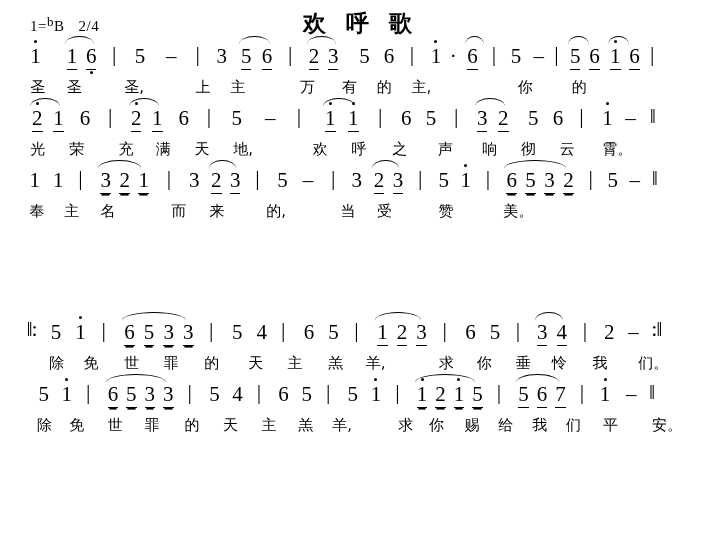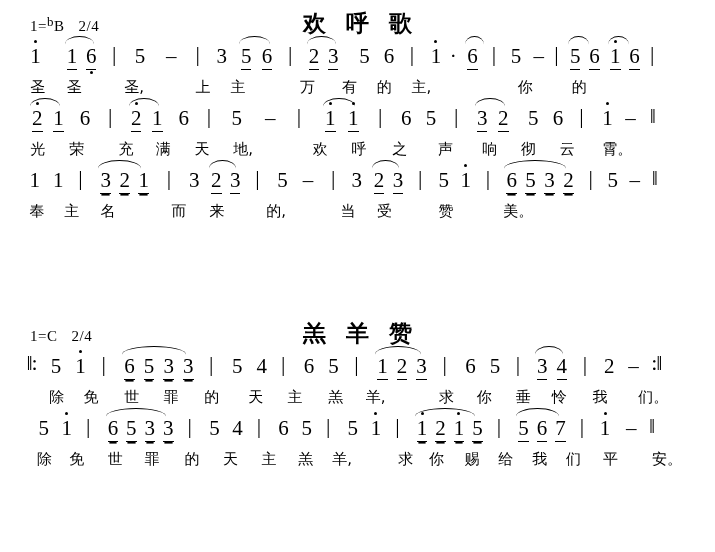--- a/index.html
+++ b/index.html
@@ -305,26 +305,20 @@
           <span class="lyr" style="left: 244.817px;">的,</span>
           <span class="lyr" style="left: 319.051px;">当</span>
           <span class="lyr" style="left: 355.379px;">受</span>
           <span class="lyr" style="left: 416.978px;">赞</span>
           <span class="lyr" style="left: 481.736px;">美。</span>
         </div>
     </div>
   </div>
 
   <div class="song" id="song-1">
-    <div class="song-header">
-      <div class="key-sig">
-        <span>1=</span><span class="flat"></span><span>C</span><span class="meter">2/4</span>
-      </div>
-      <div class="song-title">羔 羊 赞</div>
-    </div>
     <div class="line">
       <div class="notes">
           <span class="tok rep" style="left: 4.89394px;"><span class="">‖:</span></span>
           <span class="tok" style="left: 29.3636px;"><span class="">5</span></span>
           <span class="tok" style="left: 53.8333px;"><span class="hi">1</span></span>
           <span class="tok bar" style="left: 79.9343px;"><span class="">|</span></span>
           <span class="tok" style="left: 102.773px;"><span class="u2">6</span></span>
           <span class="slur" style="left: 100.773px; width: 63.6212px;"></span>
           <span class="tok" style="left: 122.348px;"><span class="u2">5</span></span>
           <span class="tok" style="left: 141.924px;"><span class="u2">3</span></span>

